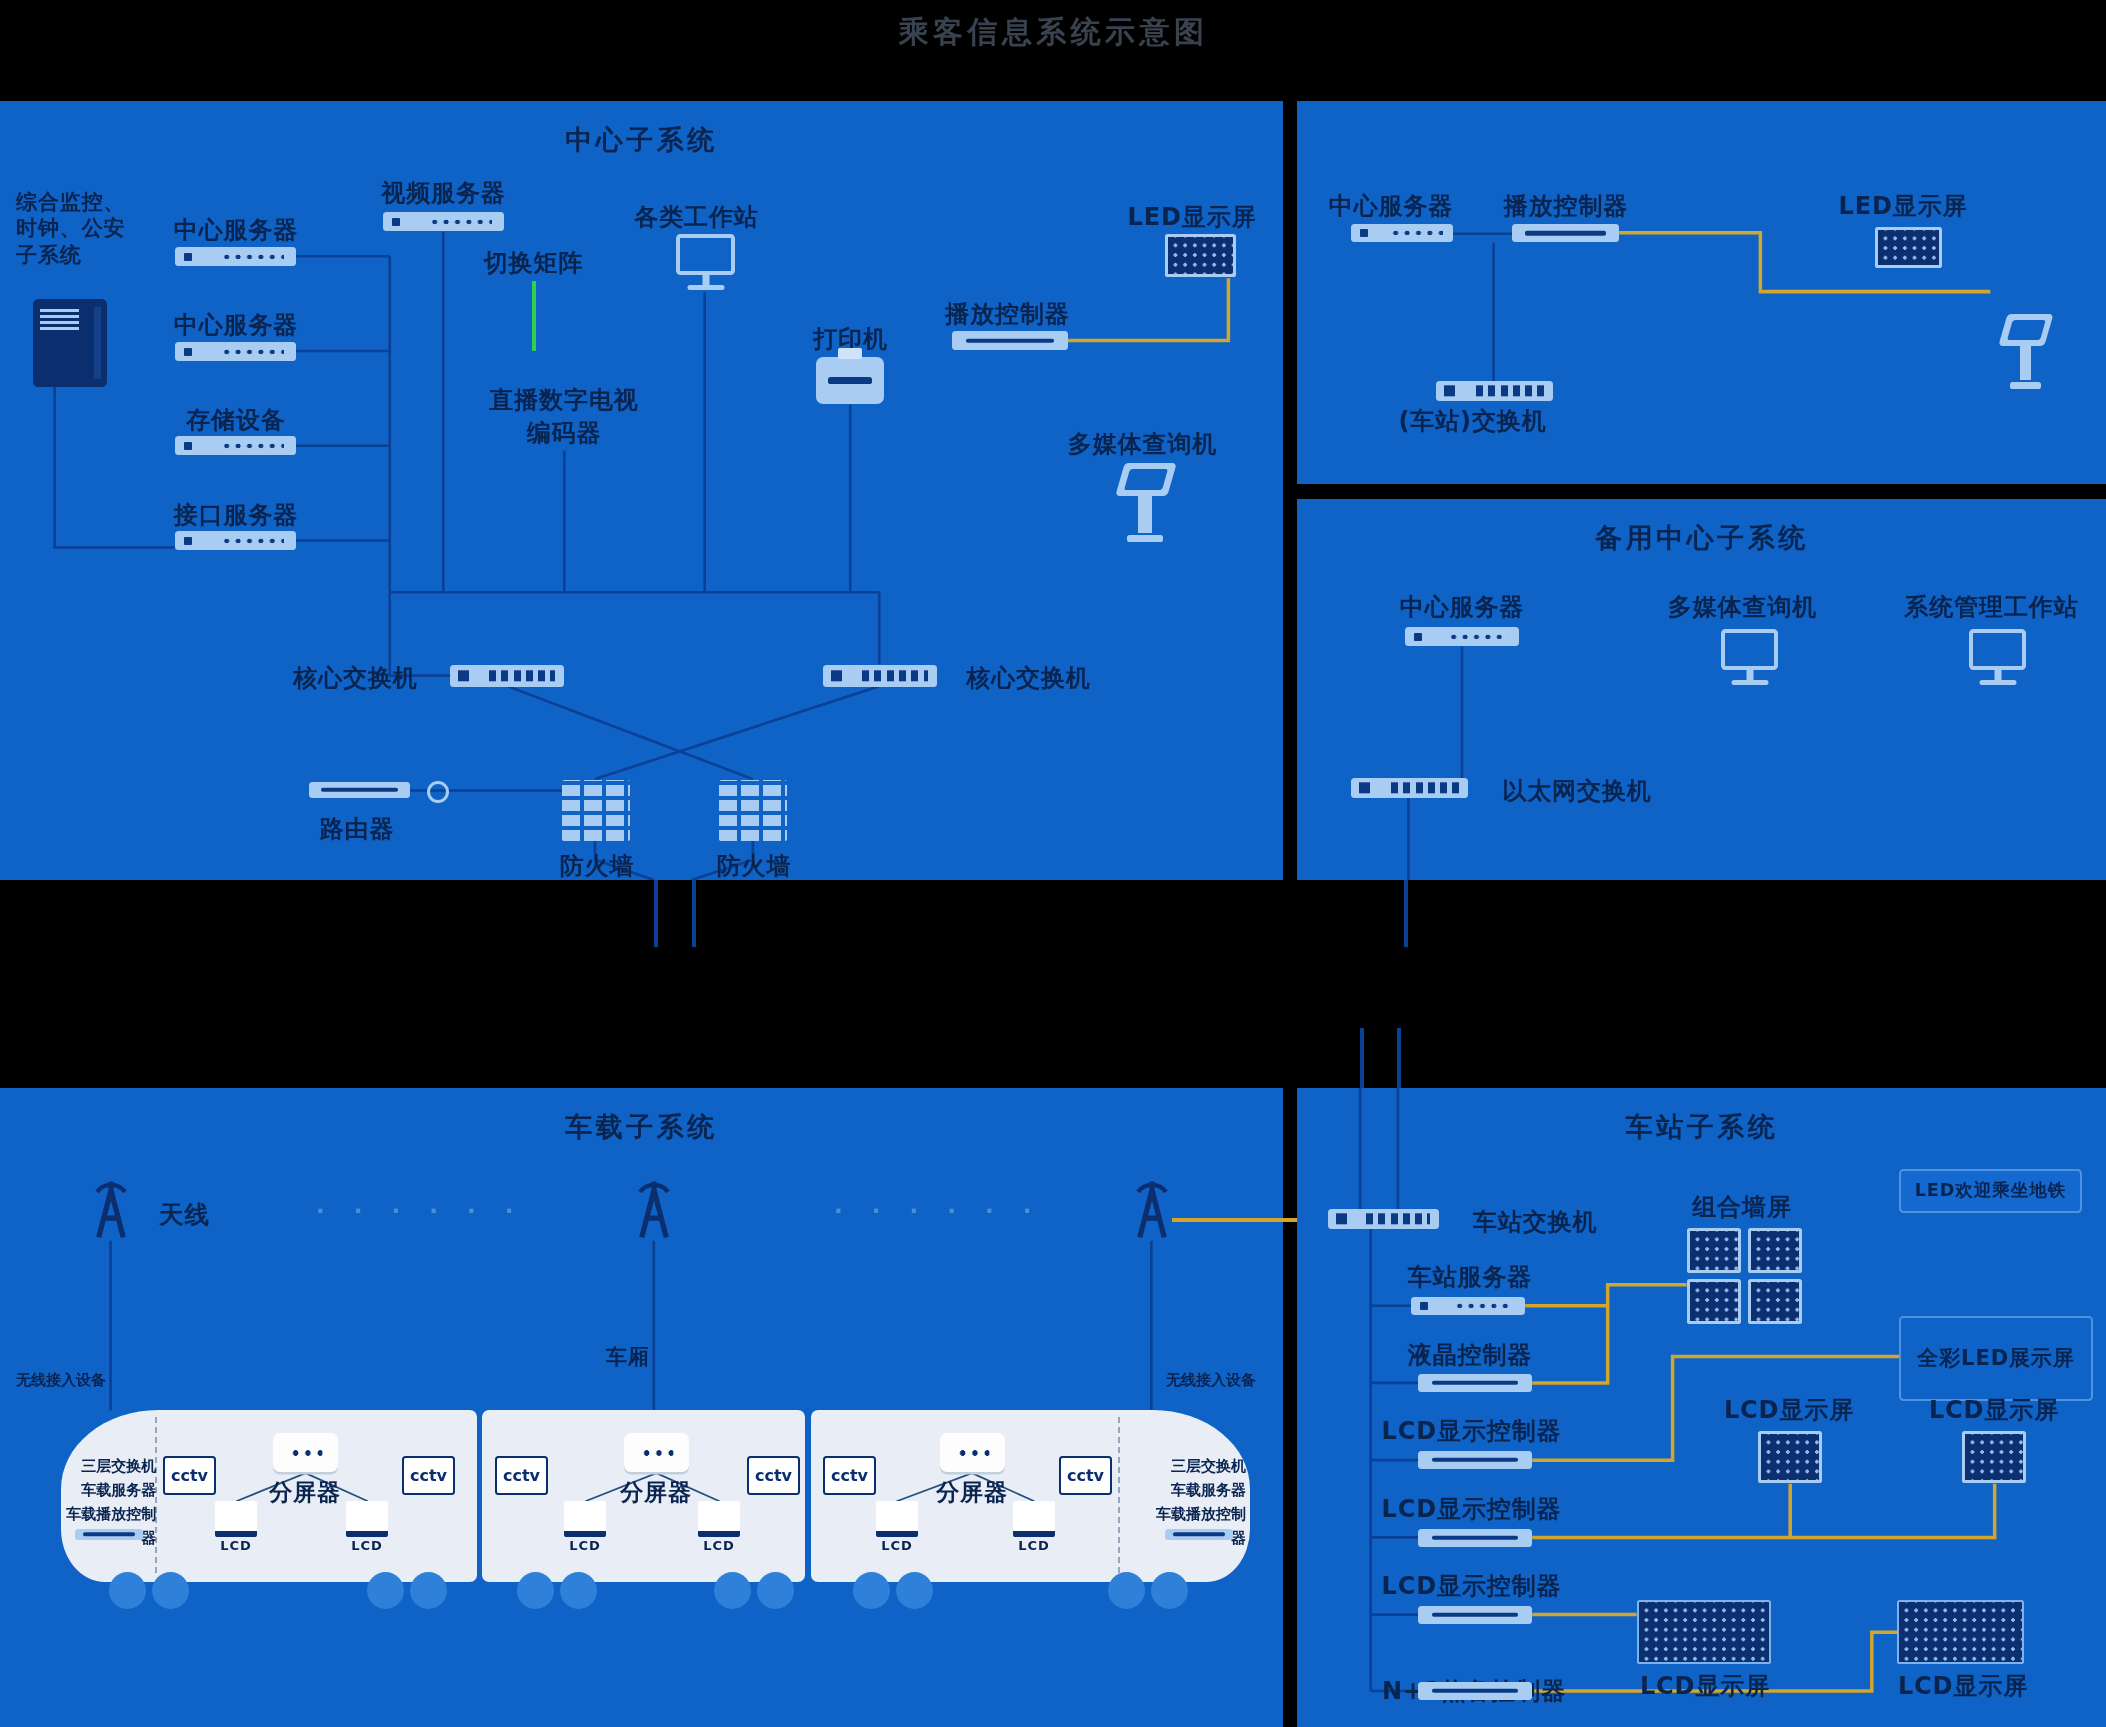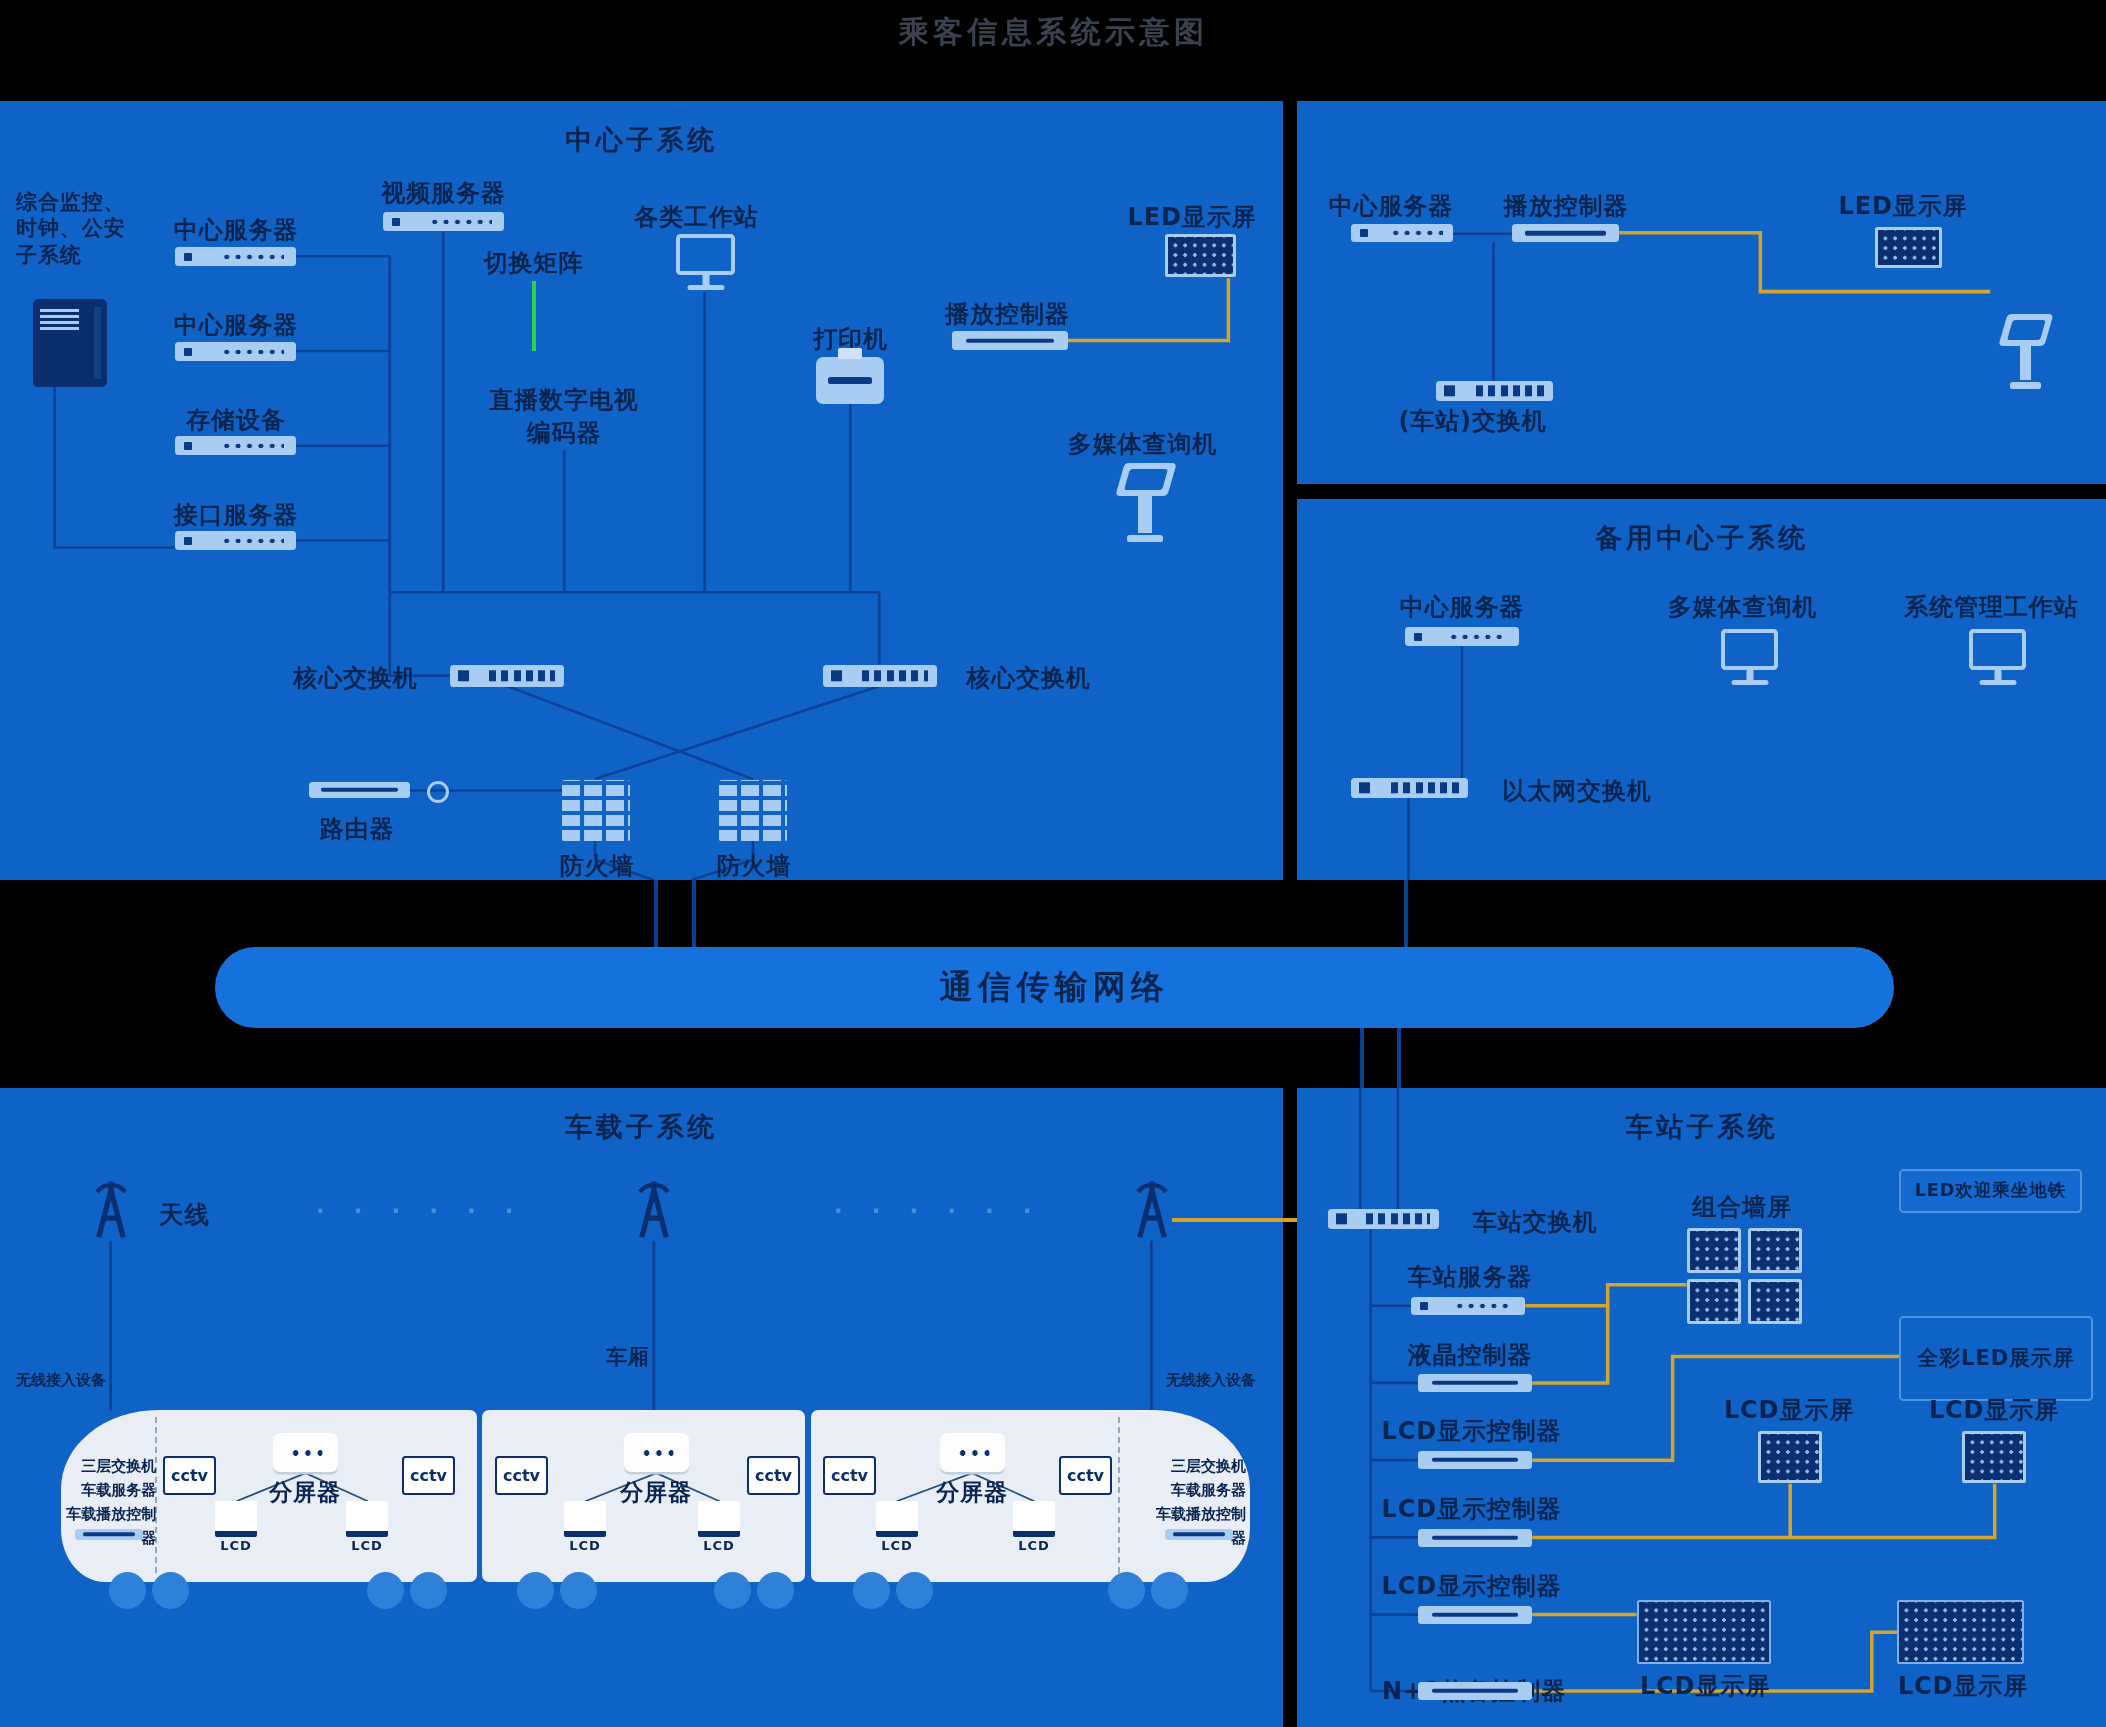--- a/index.html
+++ b/index.html
@@ -183,21 +183,20 @@
     <div class="lbl" style="left:77px;top:93px;width:176px;">中心服务器</div>
     <div class="bar server-bar" style="left:108px;top:128px;width:114px;height:19.3px;"></div>
     <div class="lbl" style="left:349px;top:93px;width:193px;">多媒体查询机</div>
     <div class="monitor" style="left:424px;top:130px;width:49px;height:33px;"></div>
     <div class="lbl" style="left:598px;top:93px;width:193px;">系统管理工作站</div>
     <div class="monitor" style="left:672px;top:130px;width:49px;height:33px;"></div>
     <div class="bar switch-bar" style="left:54px;top:279px;width:117px;height:20px;"></div>
     <div class="lbl" style="left:179px;top:277px;width:202px;">以太网交换机</div>
   </section>
 
-  <div class="net-bar">通信传输网络</div>
 
   <div class="vline" style="left:654px;top:880px;height:67px;"></div>
   <div class="vline" style="left:692px;top:880px;height:67px;"></div>
   <div class="vline" style="left:1404px;top:880px;height:67px;"></div>
   <div class="vline" style="left:1360px;top:1028px;height:61px;"></div>
   <div class="vline" style="left:1397px;top:1028px;height:61px;"></div>
 
   <section class="panel" style="left:0;top:1088px;width:1283px;height:639px;">
     <svg class="lines" width="1283" height="639" viewBox="0 0 1462 728">
       <path d="M126 174 V367 M745 174 V367 M1312 174 V367" stroke="#0a4096" stroke-width="3"></path>

